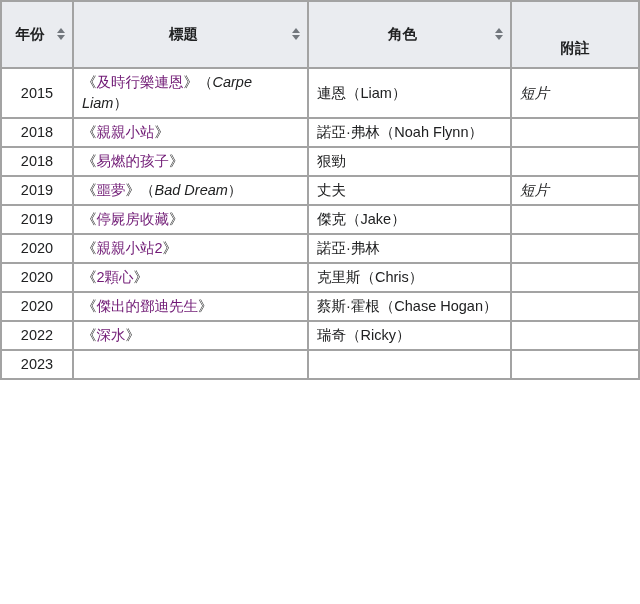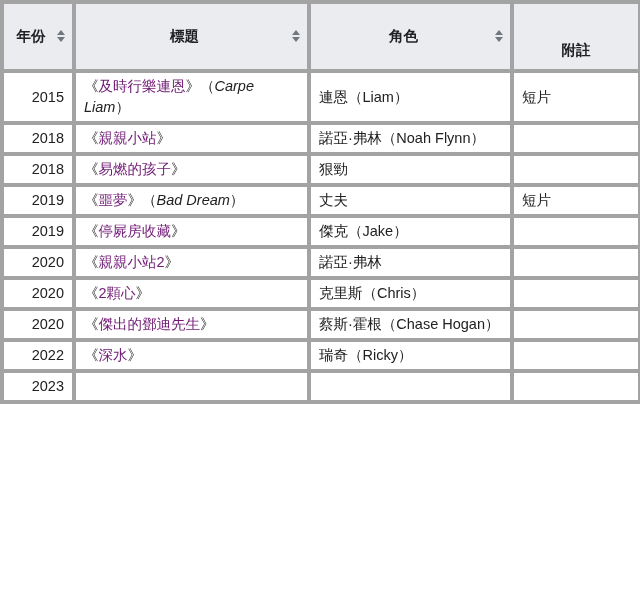--- a/index.html
+++ b/index.html
@@ -15,21 +15,21 @@
     overflow: hidden;
   }
   table.filmography {
     border-collapse: collapse;
     width: 640px;
     table-layout: fixed;
     font-size: 14.5px;
   }
   table.filmography th,
   table.filmography td {
-    border: 4px solid #a3a3a3;
+    border: 2px solid #a3a3a3;
     padding: 3px 8px;
     vertical-align: middle;
     line-height: 1.45;
   }
   table.filmography thead th {
     background: #eaecf0;
     font-weight: bold;
     text-align: center;
     padding-top: 8px;
     padding-bottom: 8px;
@@ -67,31 +67,32 @@
   }
   .sort-icon .down {
     border-top: 5px solid #72777d;
   }
   col.c-year { width: 72px; }
   col.c-title { width: 235px; }
   col.c-role { width: 203px; }
   col.c-note { width: 128px; }
 
   td.year {
-    text-align: right;
+    text-align: center;
     padding-left: 12px;
   }
   td.title {
     text-align: left;
   }
   td.role {
     text-align: left;
   }
   td.note {
     text-align: left;
+    font-style: italic;
   }
   .wlink {
     color: #701a75;
     text-decoration: none;
   }
   .italic {
     font-style: italic;
   }
 </style>
 </head>

